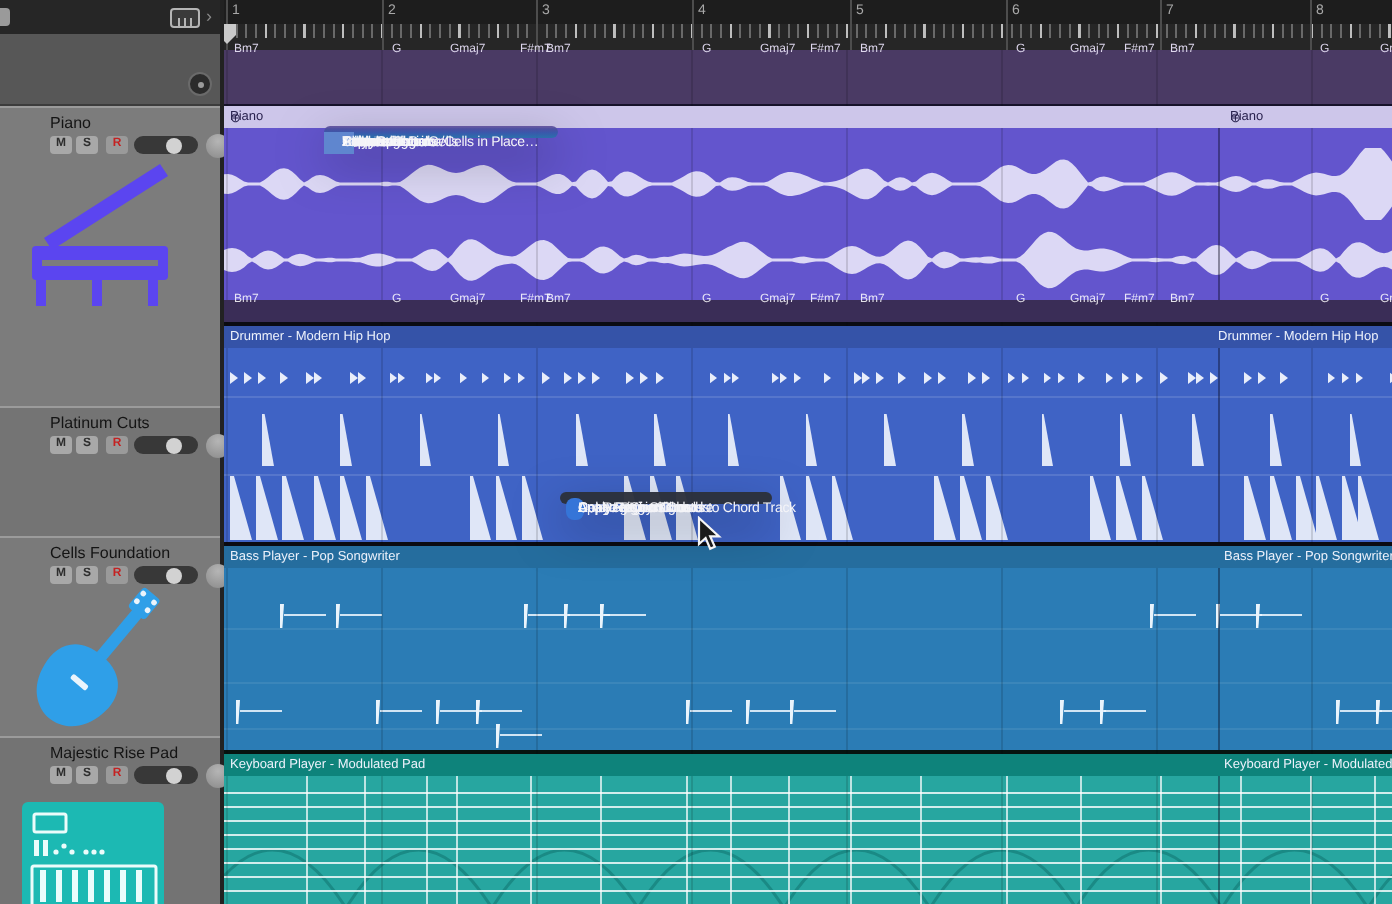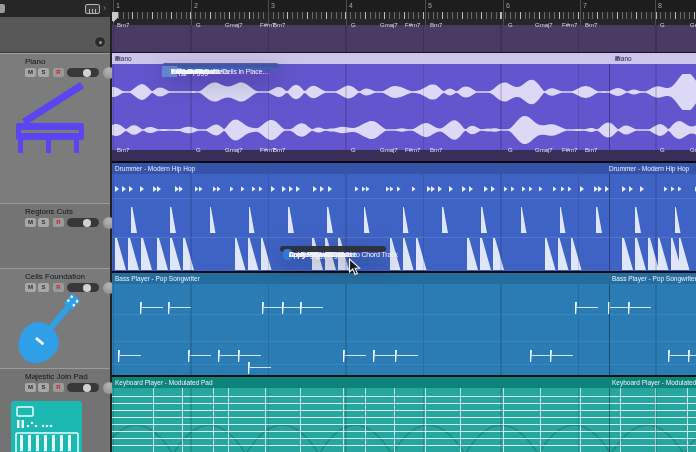--- a/index.html
+++ b/index.html
@@ -138,21 +138,21 @@
           <rect x="8" y="44" width="68" height="17" rx="2"></rect>
           <rect x="10" y="61" width="5" height="13"></rect>
             <rect x="38" y="61" width="5" height="13"></rect>
             <rect x="66" y="61" width="5" height="13"></rect>
         </g>
         <rect x="13" y="51" width="58" height="3" fill="#7c7c7c"></rect>
       </svg>
     </div>
 
     <div class="trackhdr" style="top:203px;height:65px;background:#747474;">
-      <div class="thname">Regions Cuts</div>
+      <div class="thname">Platinum Cuts</div>
       <div class="msr">
         <div class="tbtn">M</div>
         <div class="tbtn b2">S</div>
         <div class="tbtn b3">R</div>
         <div class="tslider">
             <i></i>
           </div>
         <div class="tpan"></div>
       </div>
     </div>
@@ -178,21 +178,21 @@
           <circle cx="35" cy="-1" r="1.4"></circle>
             <circle cx="42" cy="-1" r="1.4"></circle>
             <circle cx="35" cy="4" r="1.4"></circle>
             <circle cx="42" cy="4" r="1.4"></circle>
           <rect x="34" y="52" width="10" height="3" rx="1"></rect>
         </g>
       </svg>
     </div>
 
     <div class="trackhdr" style="top:368px;height:84px;background:#737373;">
-      <div class="thname">Majestic Join Pad</div>
+      <div class="thname">Majestic Rise Pad</div>
       <div class="msr">
         <div class="tbtn">M</div>
         <div class="tbtn b2">S</div>
         <div class="tbtn b3">R</div>
         <div class="tslider">
             <i></i>
           </div>
         <div class="tpan"></div>
       </div>
       <svg class="ticon" style="left:10px;top:30px" width="74" height="56" viewBox="0 0 74 56">

